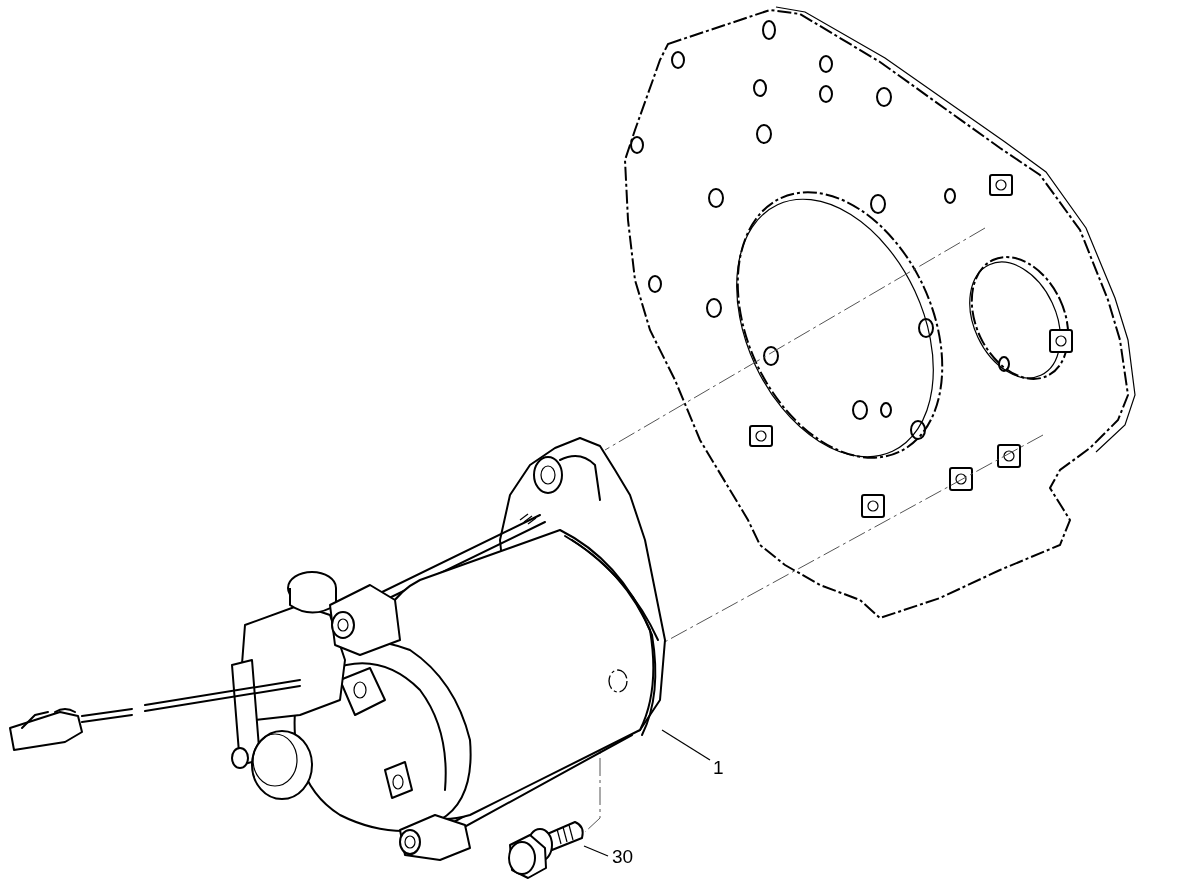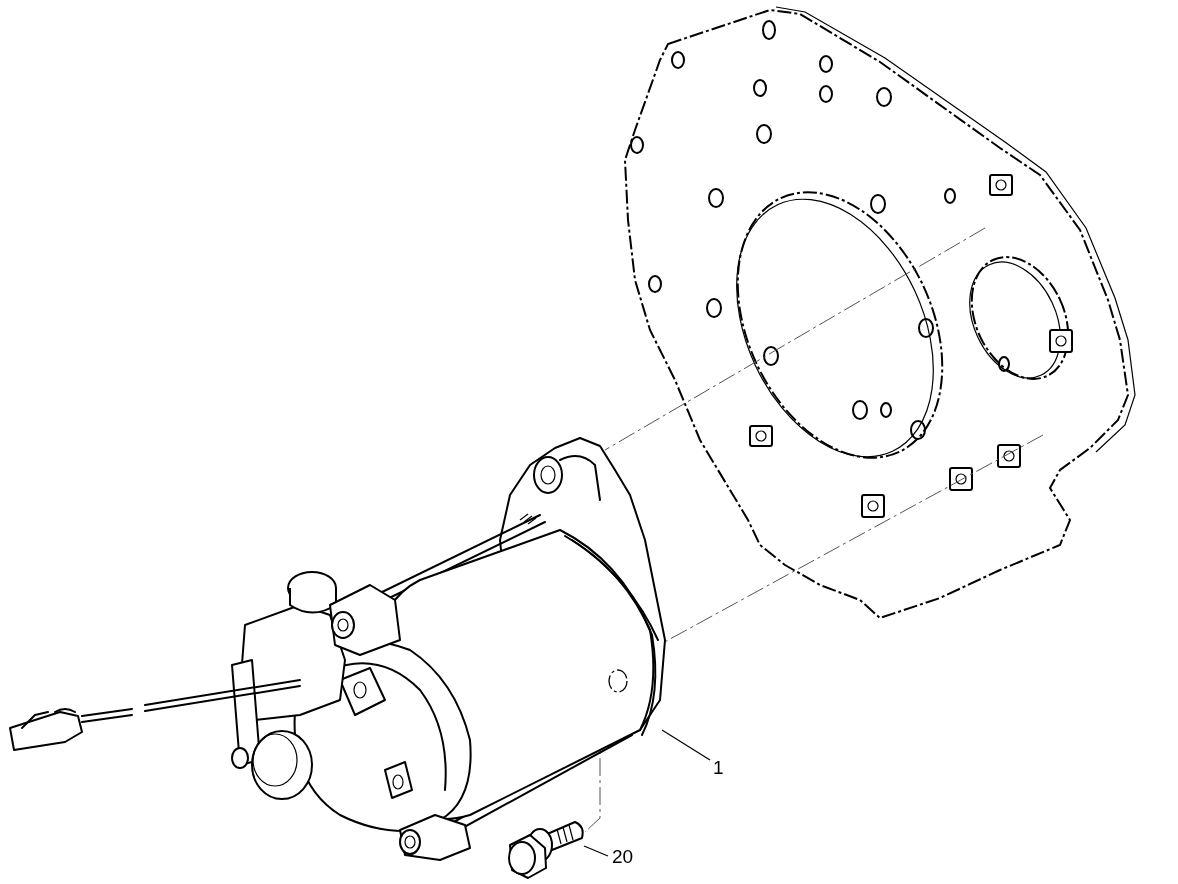--- a/index.html
+++ b/index.html
@@ -170,14 +170,14 @@
       <ellipse class="fillw" cx="540" cy="845" rx="12" ry="16"></ellipse>
       <path class="fillw" d="M510,845 L530,835 L545,848 L546,868 L528,878 L512,870 Z"></path>
       <ellipse class="fillw" cx="522" cy="858" rx="13" ry="16"></ellipse>
     </g>
 
     <line class="callout-line" x1="662" y1="730" x2="710" y2="760"></line>
     <line class="callout-line" x1="584" y1="846" x2="608" y2="856"></line>
   </svg>
 
   <span class="callout" style="left:713px; top:758px;">1</span>
-  <span class="callout" style="left:612px; top:847px;">20</span>
+  <span class="callout" style="left:612px; top:847px;">30</span>
 </div>
 
 </body></html>

